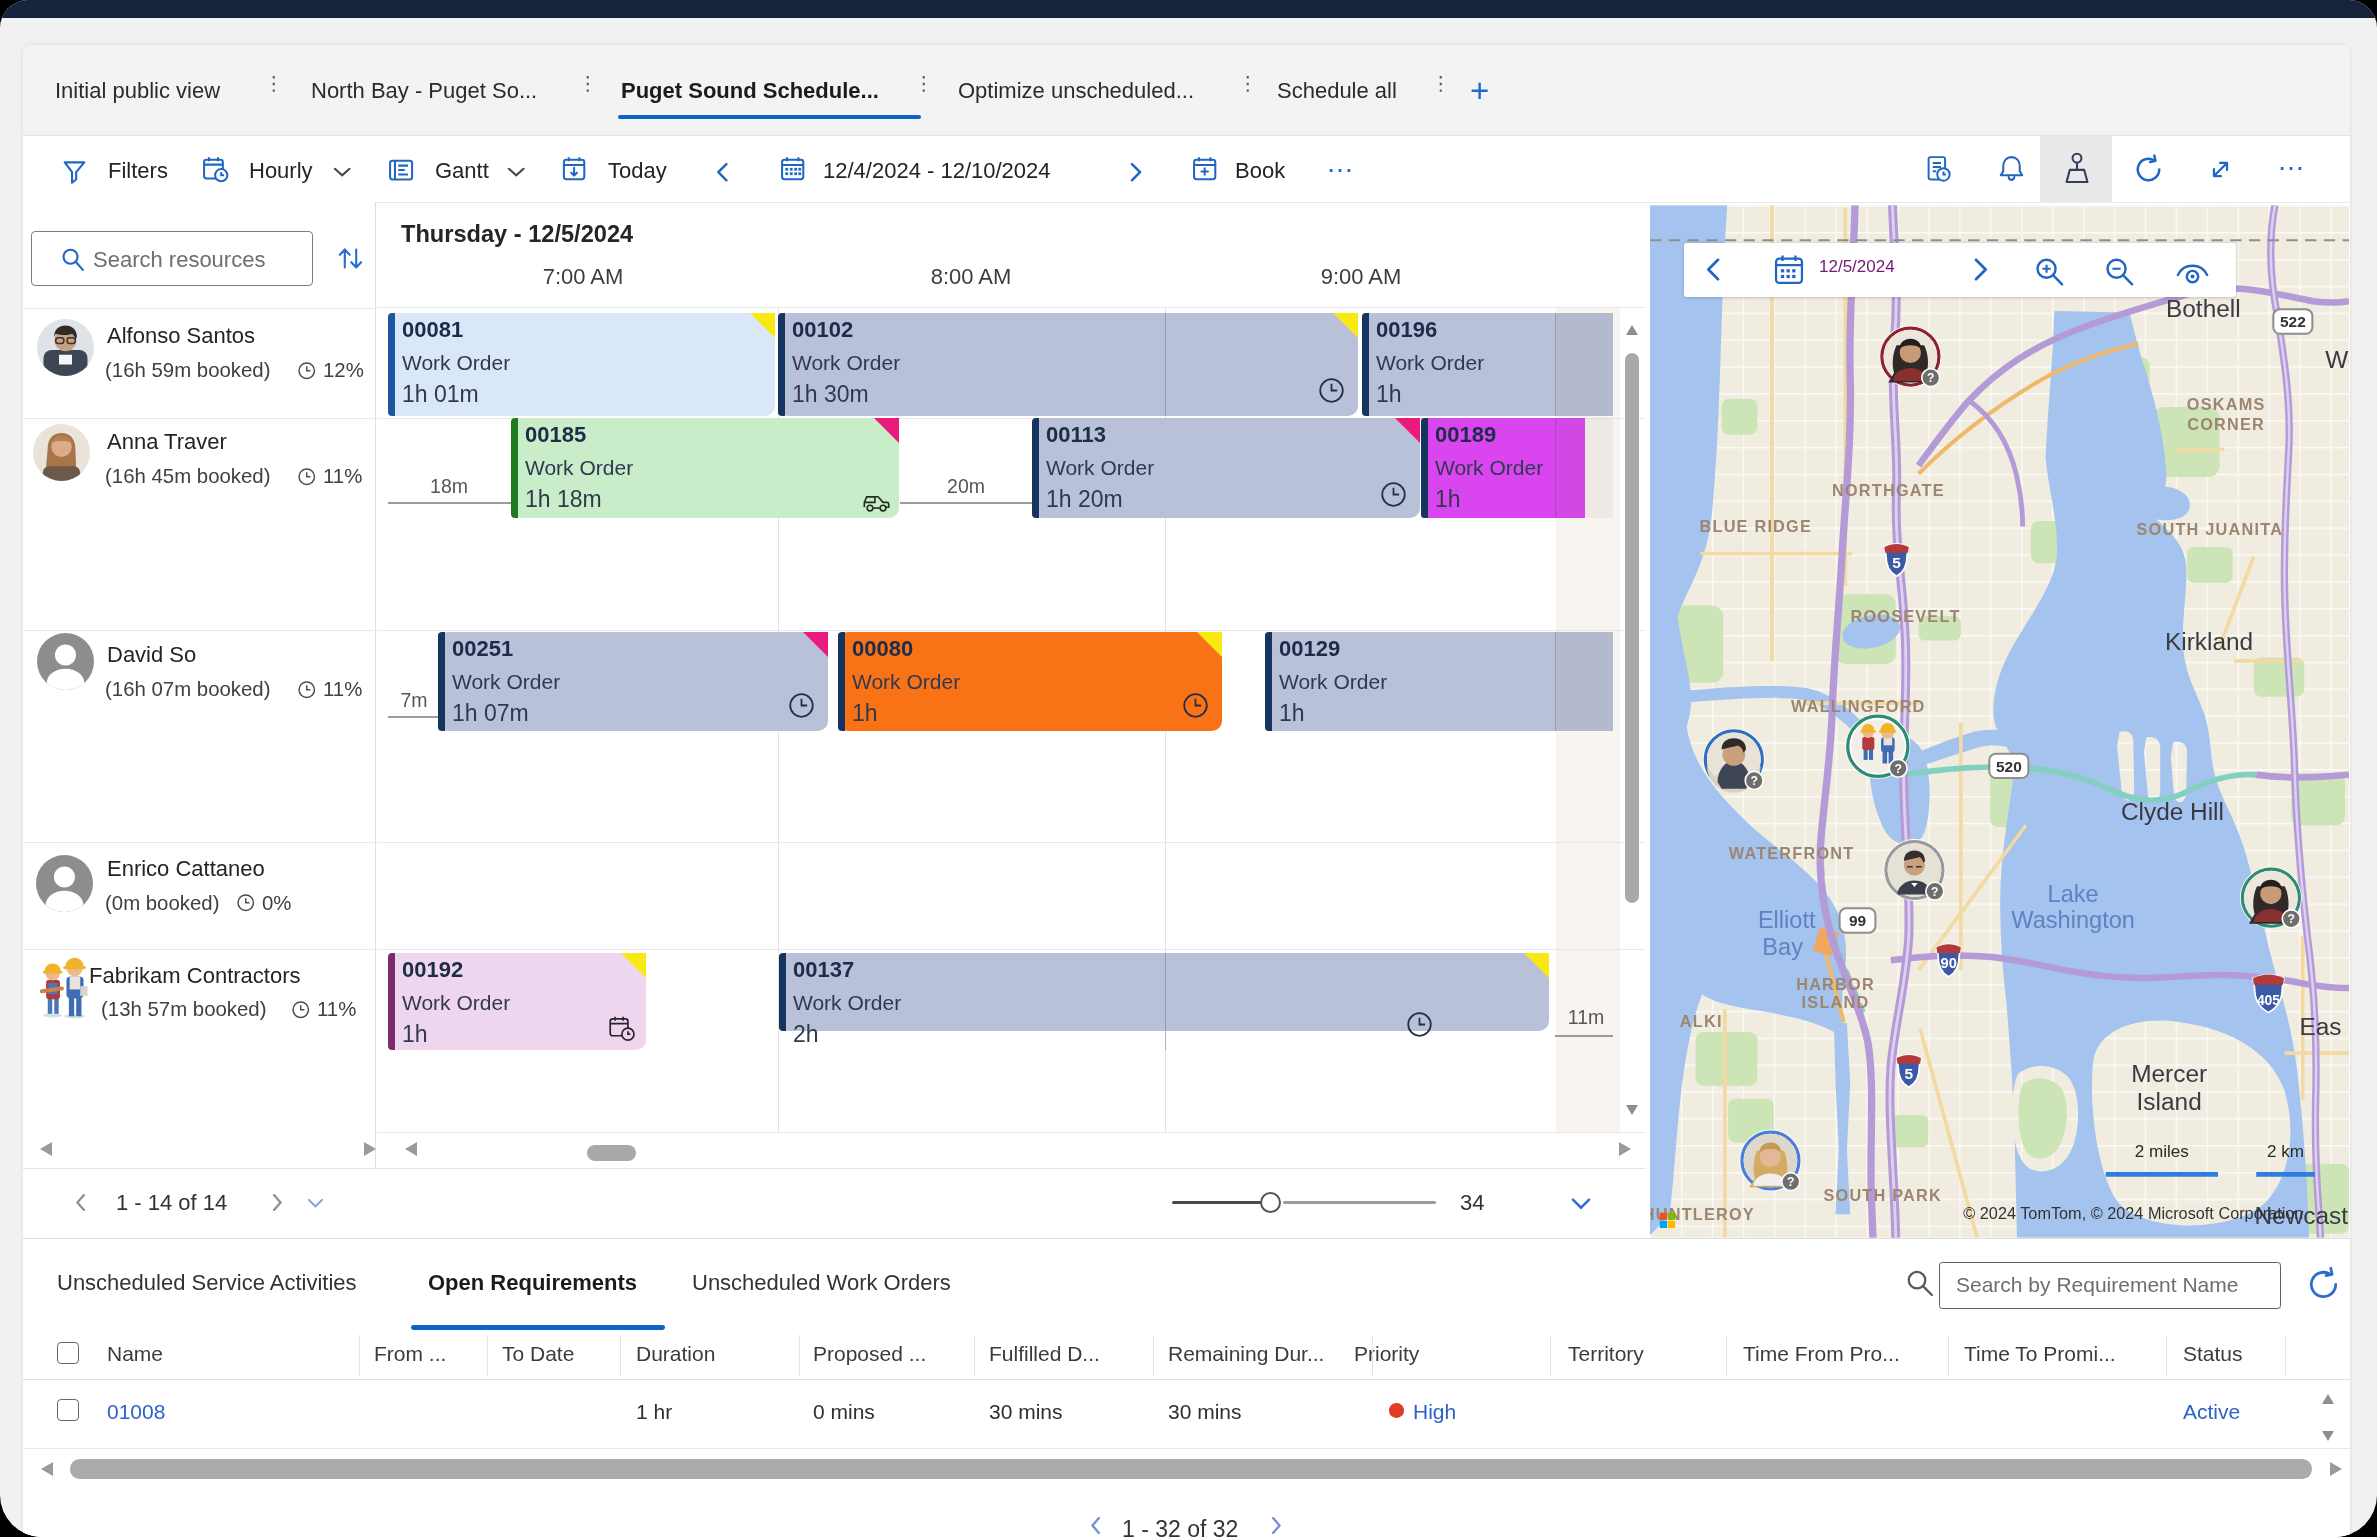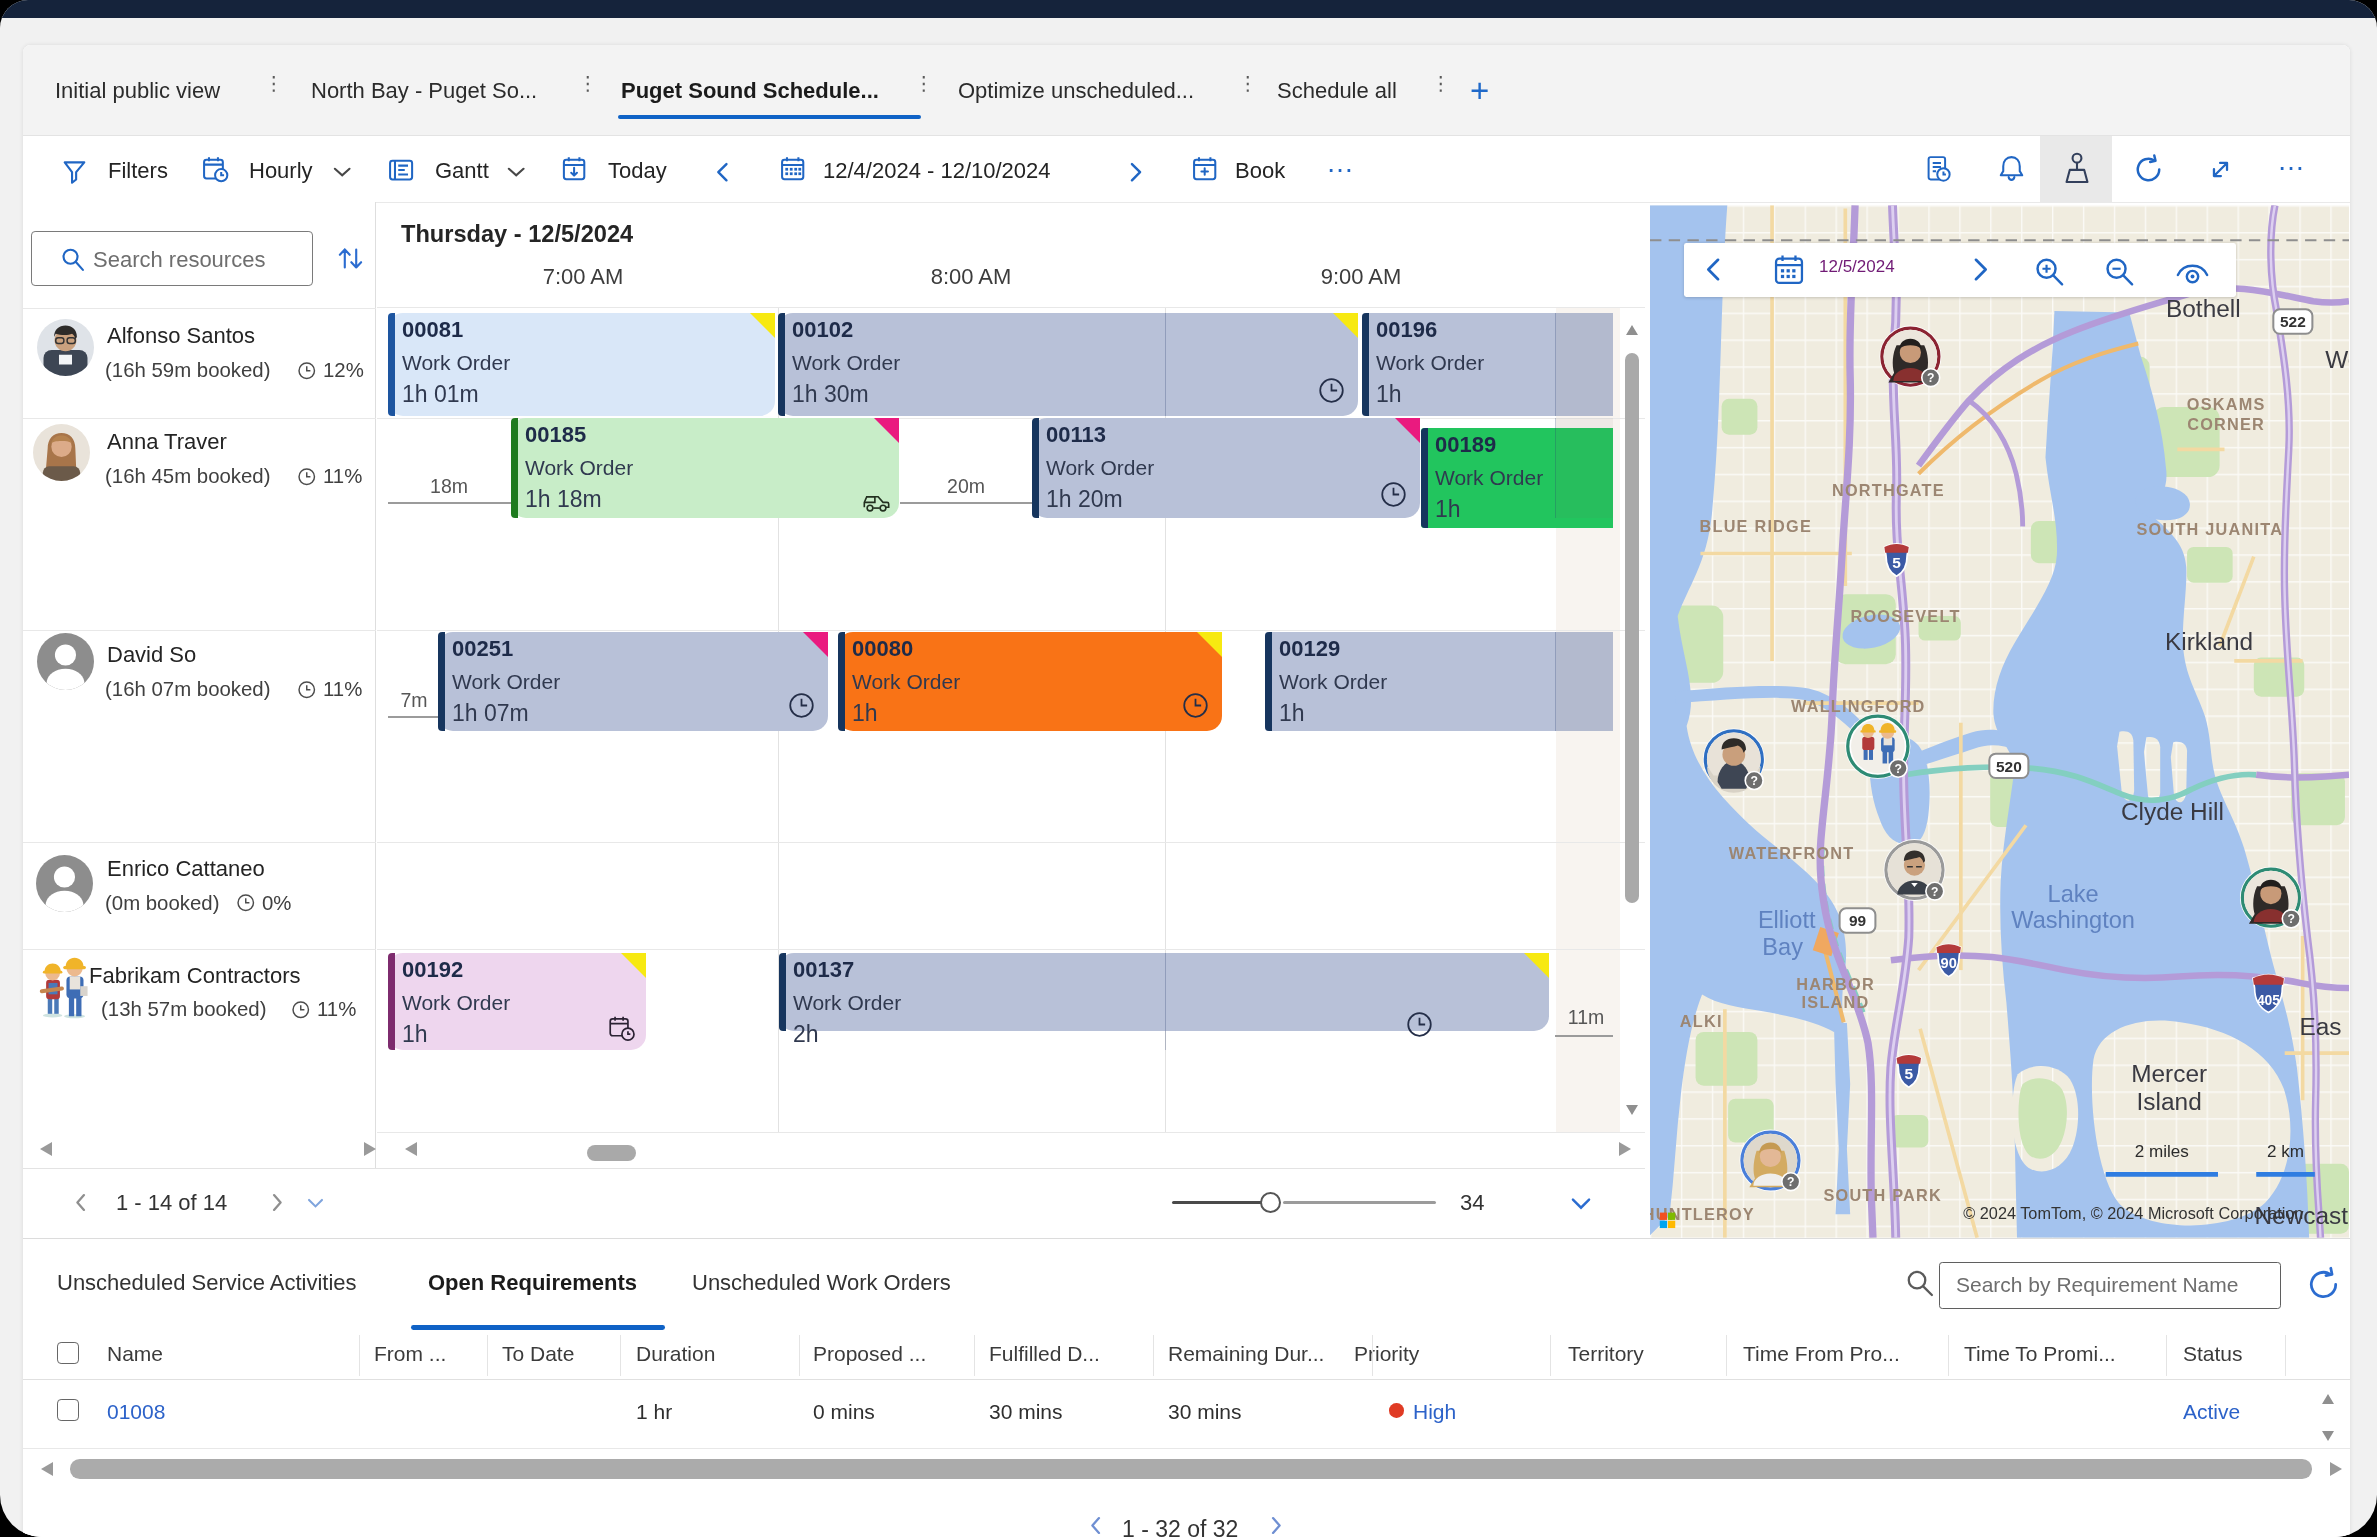--- a/index.html
+++ b/index.html
@@ -1,20 +1,20 @@
 <!DOCTYPE html>
 <html style="font-size:13px"><head><meta charset="utf-8"><style>
 *{margin:0;padding:0;box-sizing:border-box}
 html,body{width:2377px;height:1537px;background:#000;font-family:"Liberation Sans",sans-serif;overflow:hidden}
 .w{position:absolute;inset:0;border-radius:28px 28px 42px 42px;overflow:hidden;background:#f1f1f1}
 .a{position:absolute}
 .tab{font-size:22px;color:#2b2b2b;white-space:nowrap}
 .dots{font-size:19.5px;color:#595959;letter-spacing:0;line-height:9.8px}
 .tbl{font-size:22px;color:#242424;white-space:nowrap}
-.blk{position:absolute;border-radius:15px}
+.blk{position:absolute;border-radius:10px}
 .blk .bar{position:absolute;left:0;top:0;bottom:0;width:7.3px;border-radius:4.1px 0 0 4.1px}
 .blk .t1{position:absolute;left:14px;top:4.1px;font-size:22px;font-weight:700;color:#1e2b49;white-space:nowrap}
 .blk .t2{position:absolute;left:14px;top:38px;font-size:21px;color:#30394f;white-space:nowrap}
 .blk .t3{position:absolute;left:14px;top:68px;font-size:23px;color:#30394f;white-space:nowrap}
 .cornY{position:absolute;right:0;top:0;width:0;height:0;border-left:25px solid transparent;border-top:25px solid #f7e911}
 .cornP{position:absolute;right:0;top:0;width:0;height:0;border-left:25px solid transparent;border-top:25px solid #ea1a7f}
 .gline{position:absolute;width:0.8px;background:#e2e2e2}
 .rowsep{position:absolute;height:0.8px;background:#e8e8e8}
 .tlab{position:absolute;font-size:19.5px;color:#565656;white-space:nowrap}
 .tline{position:absolute;height:1.6px;background:#9b9b9b}
@@ -311,21 +311,21 @@
     </div>
 <div class="tline" style="left:900px;top:502px;width:133px"></div>
 <div class="tlab" style="left:966px;top:475px;transform:translateX(-50%)">20m</div>
 <div class="blk" style="left:1032px;top:418px;width:388px;height:100px;background:#b8c1d8">
       <div class="bar" style="background:#16355e"></div>
       <div class="cornP"></div>
       <div class="t1">00113</div>
       <div class="t2">Work Order</div>
       <div class="t3">1h 20m</div>
     </div>
-<div class="blk" style="left:1421px;top:428px;width:192px;height:100px;background:#22c55e;border-radius:3.3px 0 0 3.3px">
+<div class="blk" style="left:1421px;top:418px;width:164px;height:100px;background:#d946ef;border-radius:3.3px 0 0 3.3px">
       <div class="bar" style="background:#16355e"></div>
       <div class="t1">00189</div>
       <div class="t2">Work Order</div>
       <div class="t3">1h</div>
     </div>
 
 <div class="tline" style="left:388px;top:716px;width:50px"></div>
 <div class="tlab" style="left:414px;top:689px;transform:translateX(-50%)">7m</div>
 <div class="blk" style="left:438px;top:632px;width:390px;height:99px;background:#b8c1d8">
       <div class="bar" style="background:#16355e"></div>

